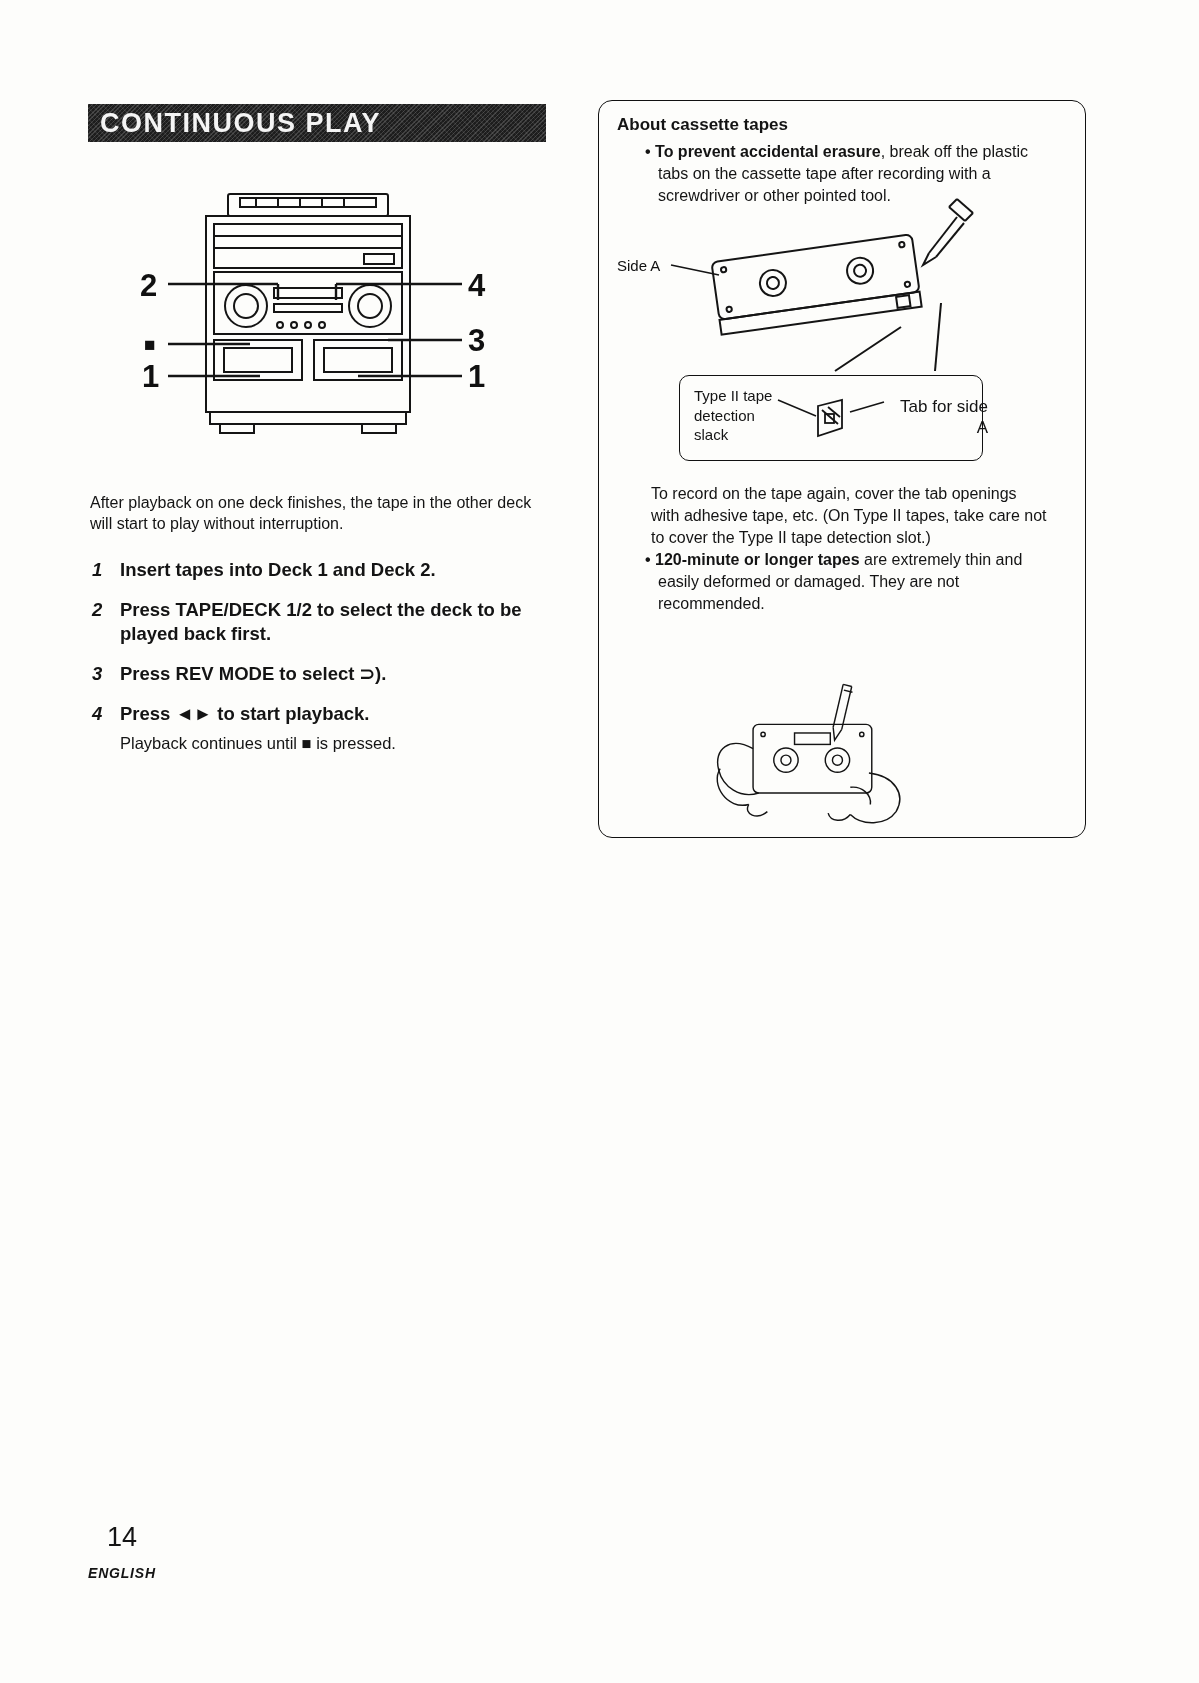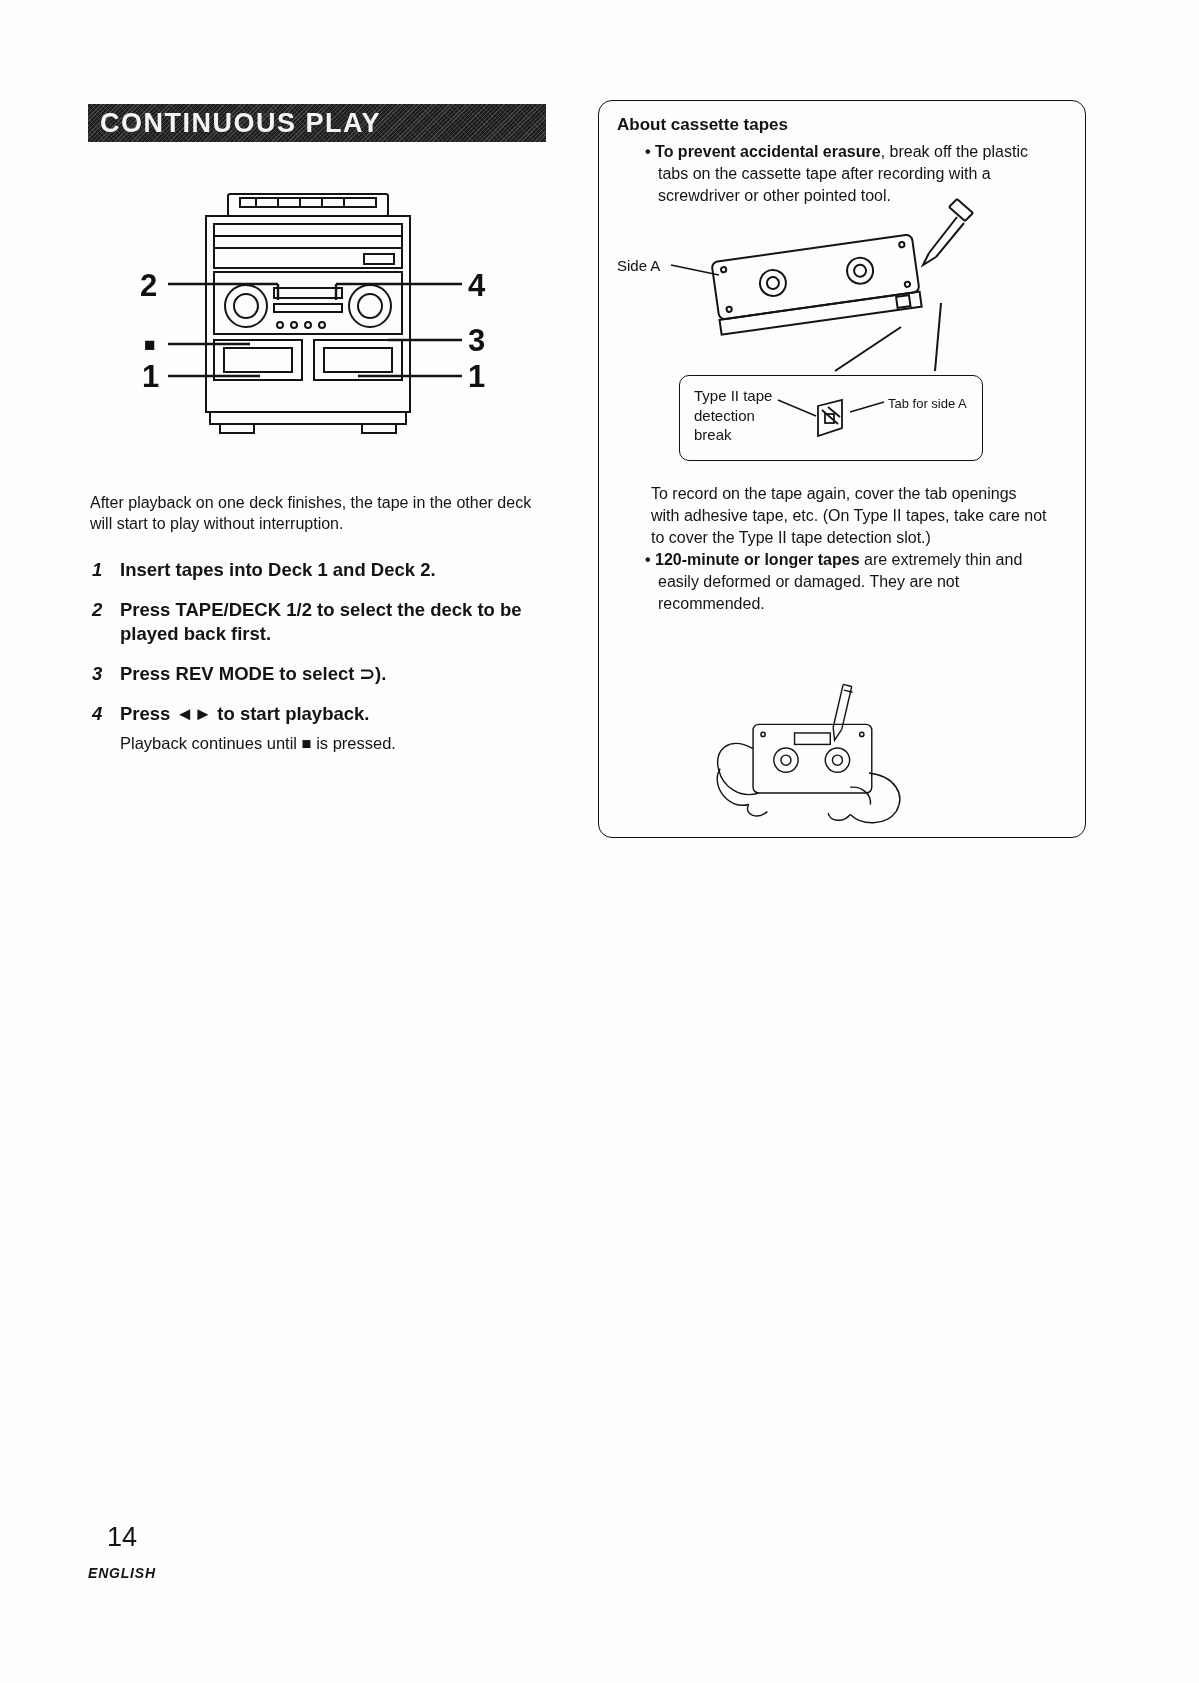--- a/index.html
+++ b/index.html
@@ -39,21 +39,21 @@
   .rb-title { position:absolute; left:18px; top:14px; font-weight:700; font-size:17px; }
   .rb-text { font-size:16px; line-height:1.36;margin-left:28px; }
   .bullet { padding-left:13px; text-indent:-13px; }
   .rb-b1 { position:absolute; left:18px; top:40px; width:406px; }
   .cassette-svg { position:absolute; left:4px; top:94px; }
   .callout-box {
     position:absolute; left:80px; top:274px; width:304px; height:86px;
     border:1.5px solid #111; border-radius:10px; background:#fdfdfb;
   }
   .callout-left { position:absolute; left:14px; top:10px; font-size:15px; line-height:1.3; }
-  .callout-right { position:absolute; left:208px; top:20px; width:100px; font-size:13px; line-height:1.25; }
+  .callout-right { position:absolute; left:208px; top:20px; width:100px; font-size:17px; line-height:1.25;text-align:right; }
   .callout-lines { position:absolute; left:0; top:0; }
   .rb-para { position:absolute; left:24px; top:382px; width:398px; }
   .rb-b2 { position:absolute; left:18px; top:448px; width:408px; }
   .rb-b3 { position:absolute; left:18px; top:492px; width:410px; }
   .hands-svg { position:absolute; left:104px; top:552px; }
 
   .footer { position:absolute; left:88px; top:1522px; display:flex; align-items:center; gap:12px;flex-direction:column; }
   .page-num { font-size:27px; font-weight:400; }
   .page-lang { font-size:14px; font-weight:700; font-style:italic; letter-spacing:.8px; }
   svg { display:block; }
@@ -192,21 +192,21 @@
         <g class="ln" stroke-width="1.8">
           <polygon points="138,30 162,24 162,52 138,60"></polygon>
           <line x1="142" y1="34" x2="158" y2="48"></line>
           <line x1="148" y1="31" x2="160" y2="41"></line>
         </g>
         <rect x="145" y="38" width="9" height="9" class="ln" stroke-width="1.8" fill="#fdfdfb"></rect>
       </svg>
       <div class="callout-left">
         <div>Type II tape</div>
         <div>detection</div>
-        <div>break</div>
+        <div>slack</div>
       </div>
       <div class="callout-right">Tab for side A</div>
     </div>
 
     <p class="rb-para rb-text">To record on the tape again, cover the tab openings with adhesive tape, etc. (On Type II tapes, take care not to cover the Type II tape detection slot.)</p>
 
     <p class="rb-b2 rb-text bullet"><b>• 120-minute or longer tapes</b><span> are extremely thin and easily deformed or damaged. They are not recommended.</span></p>
 
 
     <svg class="hands-svg" viewBox="0 0 330 190" width="236" height="190">

